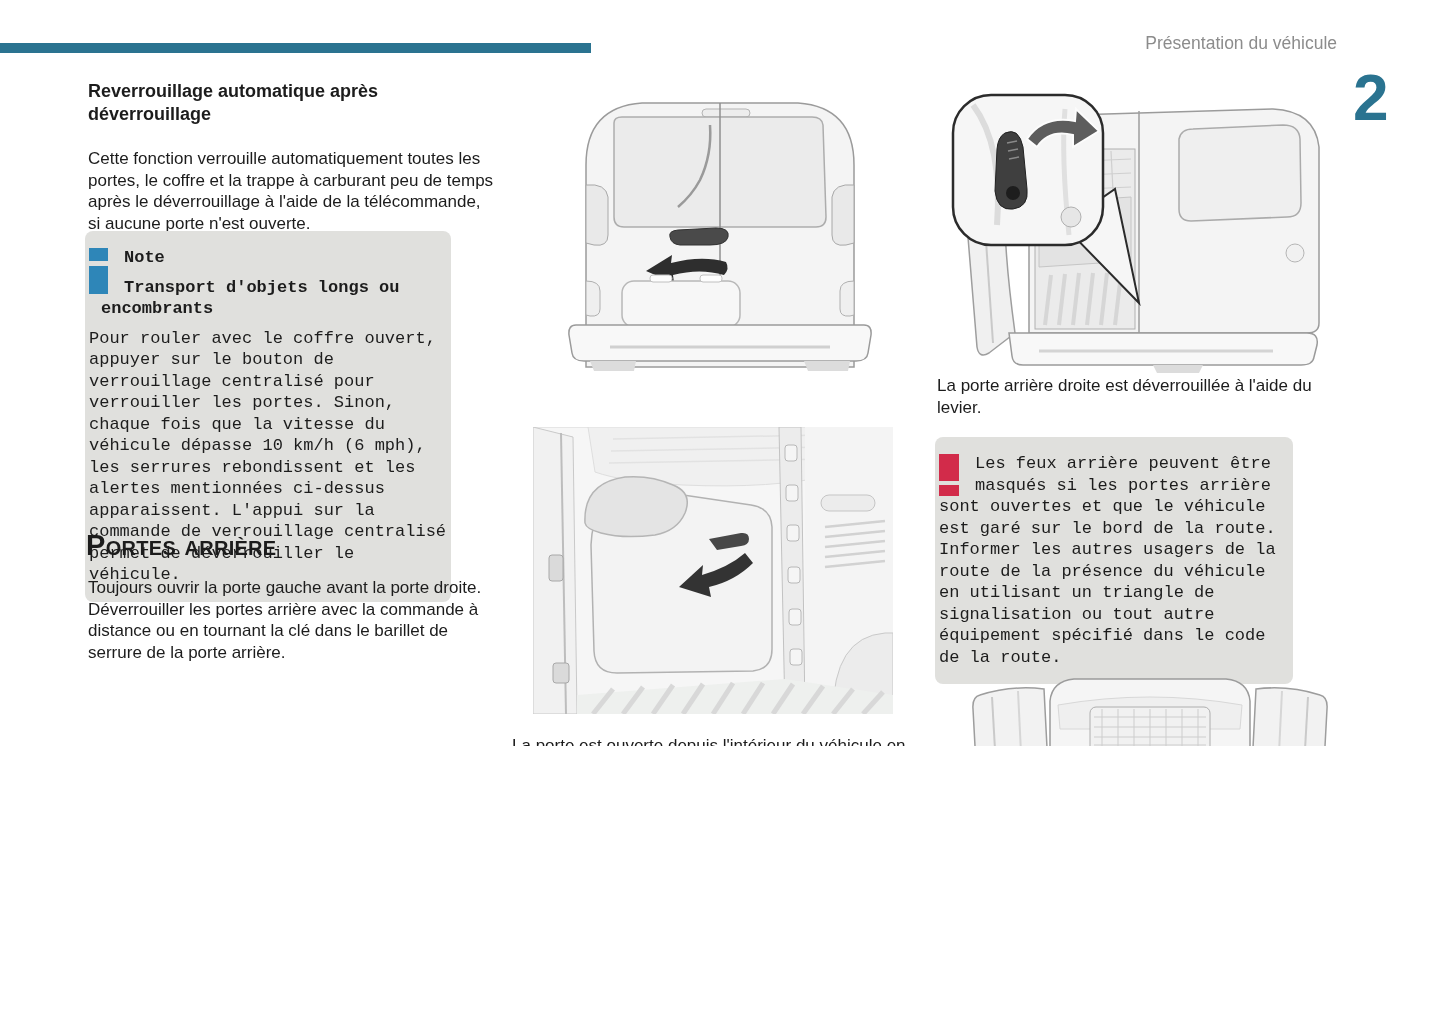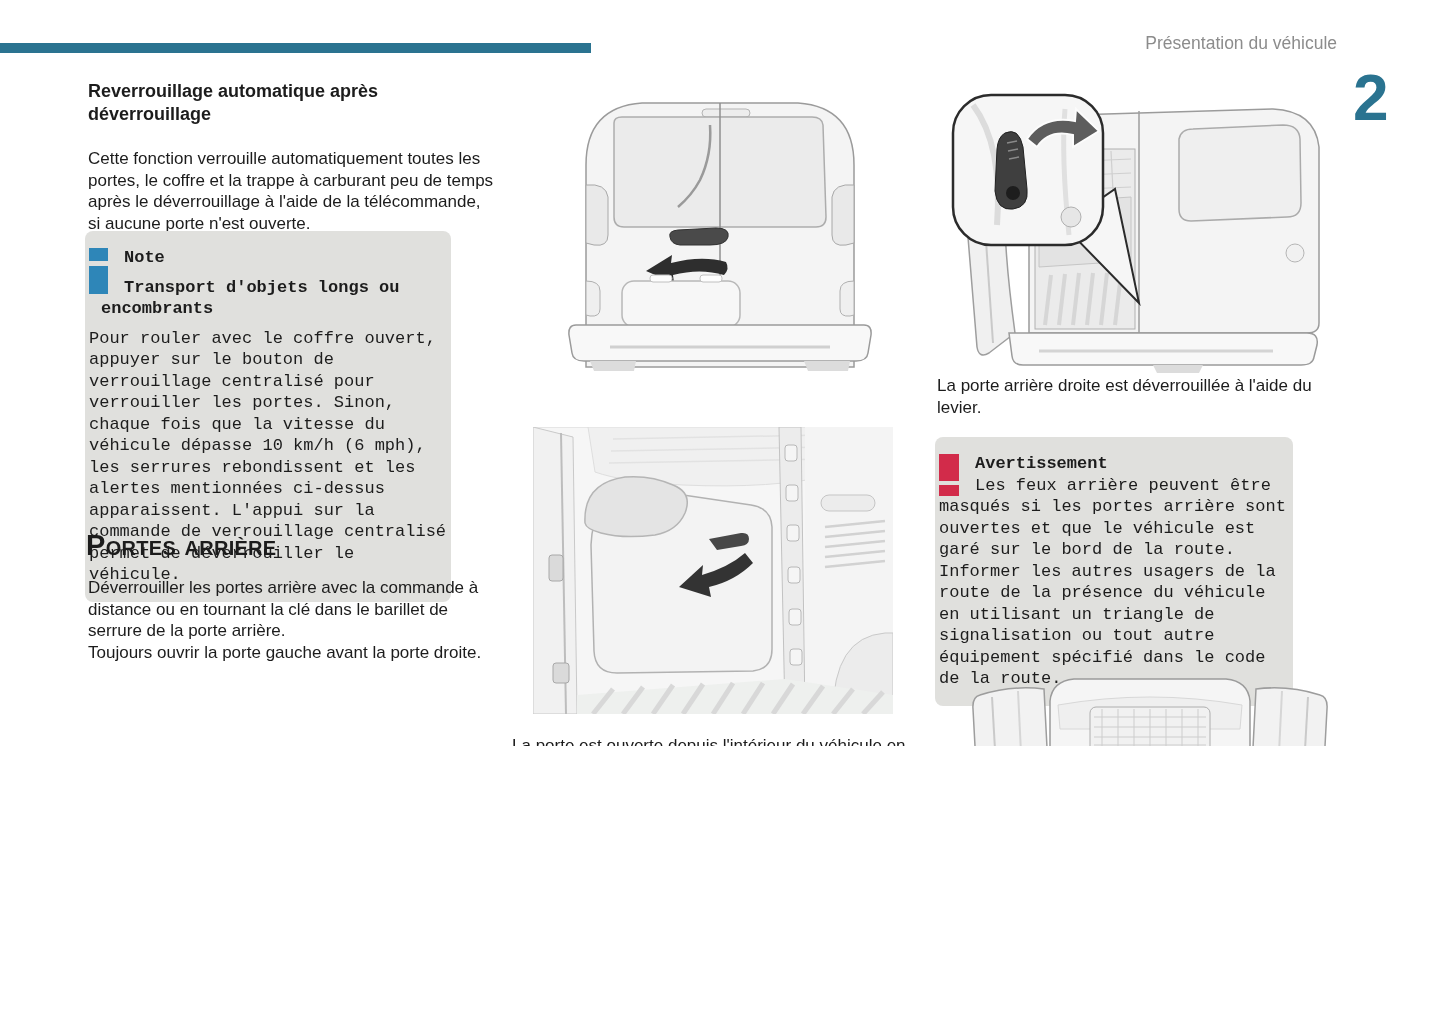--- a/index.html
+++ b/index.html
@@ -61,22 +61,22 @@
         <div class="dot"></div>
         <div class="bar"></div>
       </div>
     <p class="box-title">Note</p>
     <p class="box-sub">Transport d'objets longs ou encombrants</p>
     <p class="body-text box-body">Pour rouler avec le coffre ouvert, appuyer sur le bouton de verrouillage centralisé pour verrouiller les portes. Sinon, chaque fois que la vitesse du véhicule dépasse 10 km/h (6 mph), les serrures rebondissent et les alertes mentionnées ci-dessus apparaissent. L'appui sur la commande de verrouillage centralisé permet de déverrouiller le véhicule.</p>
   </div>
 
   <h2 class="h2">Portes arrière</h2>
   <div class="p2">
+    <p class="body-text">Toujours ouvrir la porte gauche avant la porte droite.</p>
     <p class="body-text">Déverrouiller les portes arrière avec la commande à distance ou en tournant la clé dans le barillet de serrure de la porte arrière.</p>
-    <p class="body-text">Toujours ouvrir la porte gauche avant la porte droite.</p>
   </div>
 
   <div class="figure fig1">
     <svg viewBox="0 0 340 290">
       <path d="M36 282 L36 80 Q36 22 92 18 L248 18 Q304 22 304 80 L304 282 Z" fill="#f4f4f4" stroke="#9b9b9b" stroke-width="1.5"></path>
       <rect x="152" y="24" width="48" height="8" rx="4" fill="#ededed" stroke="#b5b5b5"></rect>
       <path d="M64 38 Q64 32 72 32 L262 32 Q272 32 273 40 L276 132 Q276 142 266 142 L74 142 Q64 142 64 132 Z" fill="#ebebeb" stroke="#adadad" stroke-width="1.5"></path>
       <line x1="170" y1="18" x2="170" y2="238" stroke="#8f8f8f" stroke-width="1.5"></line>
       <path d="M160 40 Q162 70 150 95 Q142 110 128 122" fill="none" stroke="#9a9a9a" stroke-width="2.5"></path>
       <path d="M120 152 Q118 146 128 145 L166 143 Q180 143 178 152 Q176 160 160 160 L130 160 Q121 159 120 152 Z" fill="#4a4a4a" stroke="#333"></path>
@@ -194,21 +194,20 @@
       <circle cx="128" cy="132" r="10" fill="#e6e6e6" stroke="#b0b0b0"></circle>
     </svg>
   </div>
   <p class="body-text caption cap3">La porte arrière droite est déverrouillée à l'aide du levier.</p>
 
   <div class="graybox warnbox">
     <div class="icon-ex">
         <div class="bar"></div>
         <div class="dot"></div>
       </div>
-    <p class="box-title">Avertissement</p>
     <p class="body-text warn-body">Les feux arrière peuvent être masqués si les portes arrière sont ouvertes et que le véhicule est garé sur le bord de la route. Informer les autres usagers de la route de la présence du véhicule en utilisant un triangle de signalisation ou tout autre équipement spécifié dans le code de la route.</p>
   </div>
 
   <div class="figure fig4">
     <svg viewBox="0 0 376 310">
       <path d="M18 50 Q10 52 11 64 L22 268 Q23 280 34 274 L92 240 L82 44 Q50 40 18 50 Z" fill="#f2f2f2" stroke="#9d9d9d" stroke-width="1.5"></path>
       <line x1="30" y1="52" x2="42" y2="262" stroke="#cacaca" stroke-width="2"></line>
       <line x1="56" y1="46" x2="66" y2="252" stroke="#d6d6d6" stroke-width="2"></line>
       <path d="M358 50 Q366 52 365 64 L354 268 Q353 280 342 274 L284 240 L294 44 Q326 40 358 50 Z" fill="#f2f2f2" stroke="#9d9d9d" stroke-width="1.5"></path>
       <line x1="346" y1="52" x2="334" y2="262" stroke="#cacaca" stroke-width="2"></line>

